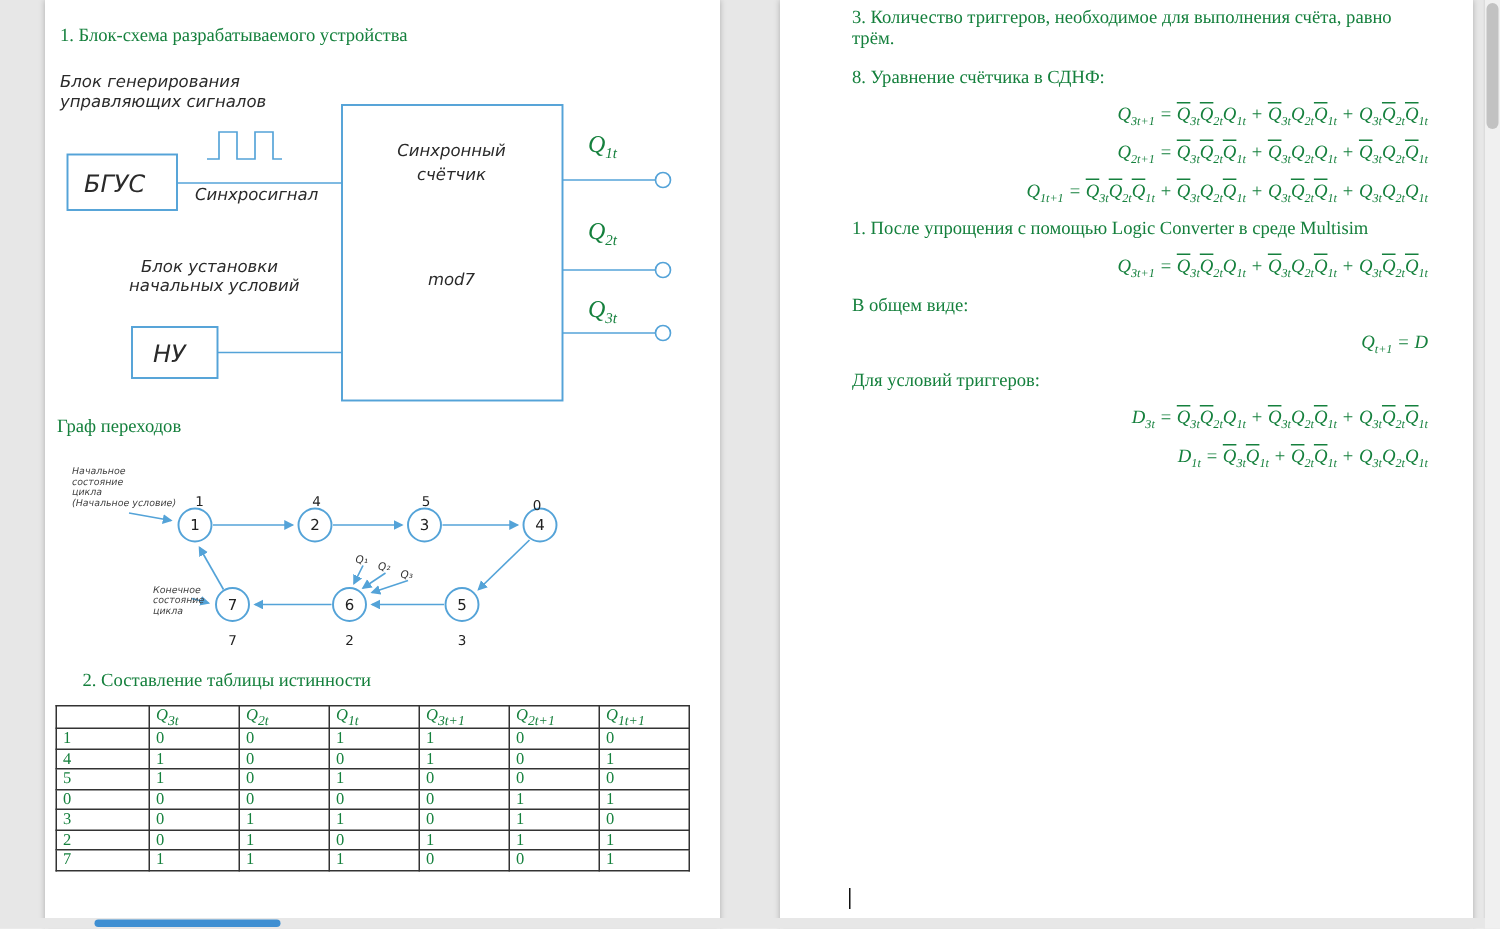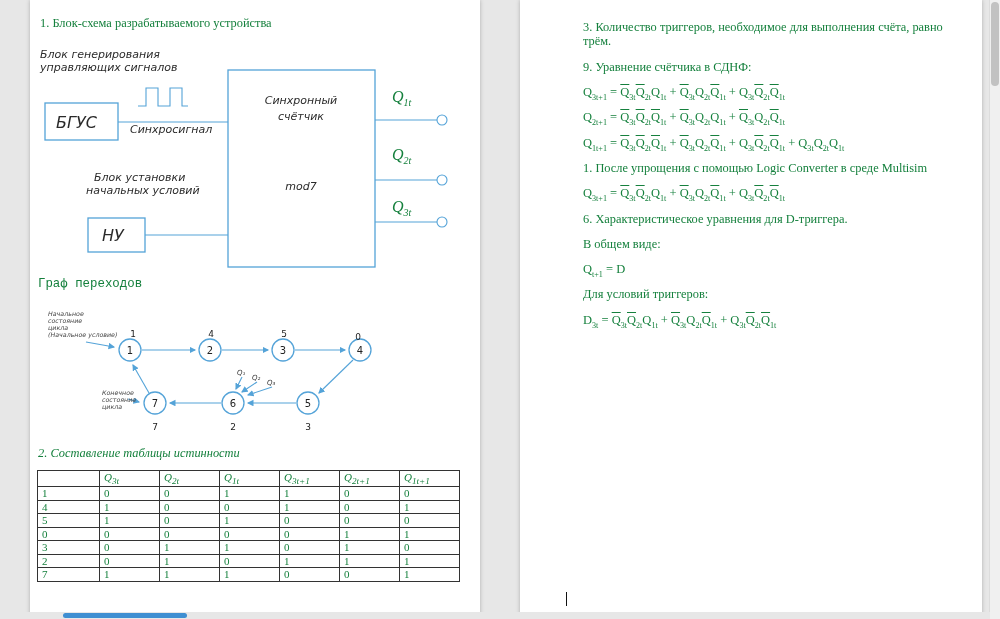--- a/index.html
+++ b/index.html
@@ -4,22 +4,22 @@
 <style>
   html,body{margin:0;padding:0;}
   .app{position:relative;width:1000px;height:619px;background:#e7e7e7;overflow:hidden;
        font-family:"Liberation Serif",serif;color:#15803d;}
   .page{position:absolute;top:0;height:619px;background:#fff;box-shadow:0 0 4px rgba(0,0,0,.25);}
   .page-left{left:30px;width:450px;}
   .page-right{left:520px;width:462px;}
 
   .doc-title{position:absolute;font-size:12.4px;white-space:nowrap;}
   #t1{left:10px;top:16px;}
-  #gt{left:8px;top:277px;font-family:Liberation Mono, monospace;}
-  #t2{left:8px;top:446px;font-style:italic;}
+  #gt{left:8px;top:277px;}
+  #t2{left:25px;top:446px;}
 
   svg.layer{position:absolute;left:0;}
   #diagram{top:40px;width:450px;height:240px;}
   #graph{top:300px;width:450px;height:140px;}
 
   .hw{font:italic 11px "DejaVu Sans",sans-serif;fill:#2a2a2a;}
   .hw-big{font:italic 16px "DejaVu Sans",sans-serif;fill:#2a2a2a;}
   .hw-tiny{font:italic 6.3px "DejaVu Sans",sans-serif;fill:#444;}
   .hw-q{font:italic 7px "DejaVu Sans",sans-serif;fill:#333;}
   .node-num{font:10px "DejaVu Sans",sans-serif;fill:#222;}
@@ -31,24 +31,24 @@
   .qlabel sub{font-size:10px;}
   #q1{left:362px;top:88px;} #q2{left:362px;top:146px;} #q3{left:362px;top:198px;}
 
   table.truth{position:absolute;left:7px;top:470px;border-collapse:collapse;
               font-size:11px;table-layout:fixed;width:422px;}
   table.truth th,table.truth td{border:1px solid #333;padding:0 4px;height:12.5px;
               text-align:left;font-weight:normal;overflow:hidden;white-space:nowrap;}
   table.truth th{font-style:italic;}
   table.truth col.c0{width:62px;} table.truth col.cn{width:60px;}
 
-  .rp-content{position:absolute;left:15px;top:0;width:100%;box-sizing:border-box;
-              padding:20px 30px 0 48px;font-size:12.4px;line-height:1.15;}
+  .rp-content{position:absolute;left:0;top:0;width:100%;box-sizing:border-box;
+              padding:4px 30px 0 48px;font-size:12.4px;line-height:1.15;}
   .rp-content p{margin:0 0 11px 0;}
-  .eq{font-size:12.5px;text-align:left;margin:0 0 11px 0;}
+  .eq{font-style:italic;font-size:12.5px;text-align:right;margin:0 0 11px 0;}
   .eq sub,.qlabel sub{line-height:0;}
   .eq sub{font-size:0.65em;}
   .ov{text-decoration:overline;}
 
   .caret{position:absolute;left:46px;top:592px;width:1px;height:14px;background:#111;}
 
   .vscroll{position:absolute;right:0;top:0;width:10px;height:619px;background:#f0f0f0;
            border-left:1px solid #dcdcdc;}
   .vthumb{position:absolute;left:1px;top:2px;width:8px;height:84px;background:#c2c2c2;border-radius:4px;}
   .hscroll{position:absolute;left:0;bottom:0;width:990px;height:7px;background:#e7e7e7;}
@@ -248,31 +248,31 @@
             <td>0</td>
             <td>1</td>
           </tr>
         </tbody>
     </table>
   </div>
 
   <div class="page page-right">
     <div class="rp-content">
       <p>3. Количество триггеров, необходимое для выполнения счёта, равно трём.</p>
-      <p>9. Уравнение счётчика в СДНФ:</p>
+      <p>8. Уравнение счётчика в СДНФ:</p>
       <div class="eq"><span>Q</span><sub>3t+1</sub> = <span class="ov">Q</span><sub>3t</sub><span class="ov">Q</span><sub>2t</sub><span>Q</span><sub>1t</sub> + <span class="ov">Q</span><sub>3t</sub><span>Q</span><sub>2t</sub><span class="ov">Q</span><sub>1t</sub> + <span>Q</span><sub>3t</sub><span class="ov">Q</span><sub>2t</sub><span class="ov">Q</span><sub>1t</sub></div>
       <div class="eq"><span>Q</span><sub>2t+1</sub> = <span class="ov">Q</span><sub>3t</sub><span class="ov">Q</span><sub>2t</sub><span class="ov">Q</span><sub>1t</sub> + <span class="ov">Q</span><sub>3t</sub><span>Q</span><sub>2t</sub><span>Q</span><sub>1t</sub> + <span class="ov">Q</span><sub>3t</sub><span>Q</span><sub>2t</sub><span class="ov">Q</span><sub>1t</sub></div>
       <div class="eq"><span>Q</span><sub>1t+1</sub> = <span class="ov">Q</span><sub>3t</sub><span class="ov">Q</span><sub>2t</sub><span class="ov">Q</span><sub>1t</sub> + <span class="ov">Q</span><sub>3t</sub><span>Q</span><sub>2t</sub><span class="ov">Q</span><sub>1t</sub> + <span>Q</span><sub>3t</sub><span class="ov">Q</span><sub>2t</sub><span class="ov">Q</span><sub>1t</sub> + <span>Q</span><sub>3t</sub><span>Q</span><sub>2t</sub><span>Q</span><sub>1t</sub></div>
       <p>1. После упрощения с помощью Logic Converter в среде Multisim</p>
       <div class="eq"><span>Q</span><sub>3t+1</sub> = <span class="ov">Q</span><sub>3t</sub><span class="ov">Q</span><sub>2t</sub><span>Q</span><sub>1t</sub> + <span class="ov">Q</span><sub>3t</sub><span>Q</span><sub>2t</sub><span class="ov">Q</span><sub>1t</sub> + <span>Q</span><sub>3t</sub><span class="ov">Q</span><sub>2t</sub><span class="ov">Q</span><sub>1t</sub></div>
-      <p>6. Характеристическое уравнения для D-триггера.</p>
       <p>В общем виде:</p>
       <div class="eq"><span>Q</span><sub>t+1</sub> = <span>D</span></div>
       <p>Для условий триггеров:</p>
       <div class="eq"><span>D</span><sub>3t</sub> = <span class="ov">Q</span><sub>3t</sub><span class="ov">Q</span><sub>2t</sub><span>Q</span><sub>1t</sub> + <span class="ov">Q</span><sub>3t</sub><span>Q</span><sub>2t</sub><span class="ov">Q</span><sub>1t</sub> + <span>Q</span><sub>3t</sub><span class="ov">Q</span><sub>2t</sub><span class="ov">Q</span><sub>1t</sub></div>
+      <div class="eq"><span>D</span><sub>1t</sub> = <span class="ov">Q</span><sub>3t</sub><span class="ov">Q</span><sub>1t</sub> + <span class="ov">Q</span><sub>2t</sub><span class="ov">Q</span><sub>1t</sub> + <span>Q</span><sub>3t</sub><span>Q</span><sub>2t</sub><span>Q</span><sub>1t</sub></div>
     </div>
     <div class="caret"></div>
   </div>
 
   <div class="vscroll">
     <div class="vthumb"></div>
   </div>
   <div class="hscroll">
     <div class="hthumb"></div>
   </div>

